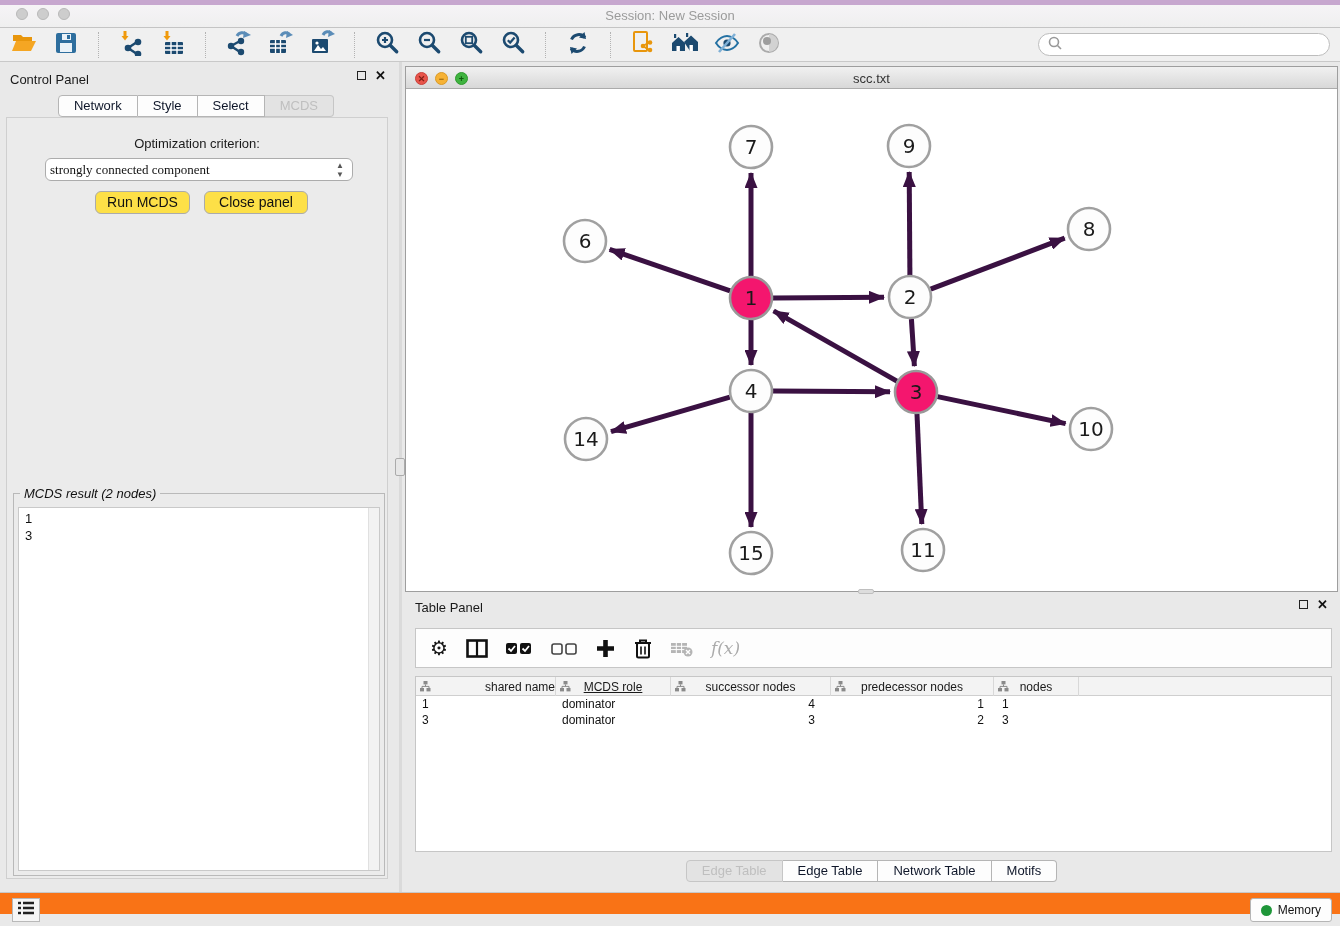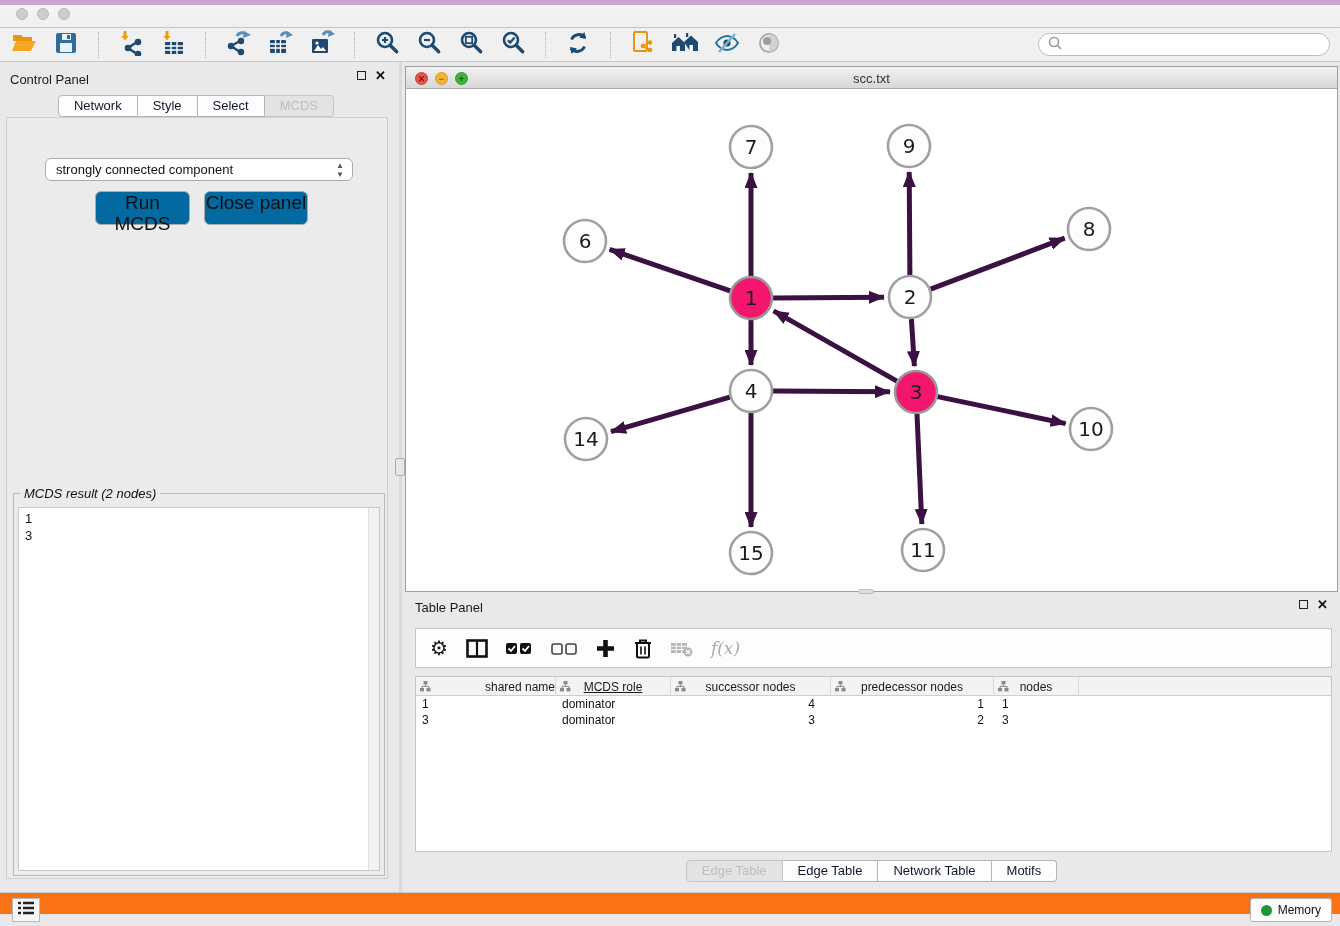--- a/index.html
+++ b/index.html
@@ -34,24 +34,24 @@
   .tab { height:22px; line-height:20px; padding:0 15px; font-size:13px; color:#0f172a; background:#FDFDFD;
     border:1px solid #B5B5B5; border-left-width:0; cursor:pointer; }
   .tab:first-child { border-left-width:1px; border-radius:4px 0 0 4px; }
   .tab:last-child { border-radius:0 4px 4px 0; }
   .tab.selected { background:#E3E3E3; color:#BFBFBF; border-color:#C6C6C6; }
   #cp-body { position:absolute; left:6px; top:55px; width:382px; height:762px; background:#EBEBEB;
     border:1px solid #CFCFCF; }
   #criterion-label { position:absolute; left:0; top:18px; width:100%; text-align:center; font-size:13px; color:#1A1A1A; }
   #criterion-select { position:absolute; left:38px; top:40px; width:308px; height:23px; background:#fff;
     border:1px solid #ACACAC; border-radius:6px; font-size:13px; color:#111; line-height:21px;
-    padding-left:10px; cursor:pointer; }
+    padding-left:4px; cursor:pointer;font-family:Liberation Serif, serif; }
   .stepper { position:absolute; right:8px; top:2px; font-size:8px; color:#555; line-height:9px; text-align:center; }
-  .cp-btn { position:absolute; top:73px; height:34px; background:#0369a1; border:1px solid #ABABAB;
-    border-radius:6px; font-size:19px; color:#111; text-align:center; line-height:21px; cursor:pointer; }
+  .cp-btn { position:absolute; top:73px; height:23px; background:#fde047; border:1px solid #ABABAB;
+    border-radius:6px; font-size:14px; color:#111; text-align:center; line-height:21px; cursor:pointer; }
   #run-btn { left:88px; width:95px; }
   #close-btn { left:197px; width:104px; }
   #mcds-fieldset { position:absolute; left:6px; top:375px; width:372px; height:383px;
     border:1px solid #B9B9B9; }
   #mcds-legend { position:absolute; left:6px; top:-8px; background:#EBEBEB; padding:0 4px; font-size:13px; color:#111;font-style:italic; }
   #result-box { position:absolute; left:4px; top:13px; width:362px; height:364px; background:#fff;
     border:1px solid #C9C9C9; font-size:13px; color:#111; overflow:hidden; }
   #result-box .scroll-track { position:absolute; right:0; top:0; width:11px; height:100%;
     background:#F2F2F2; border-left:1px solid #E0E0E0; }
   #result-lines { padding:2px 6px; line-height:17px; }
@@ -105,20 +105,21 @@
 </head>
 <body>
 
 <div id="app">
 
   <div id="titlebar">
     <div class="purple-strip"></div>
     <div class="traffic inactive" style="left:16px"></div>
     <div class="traffic inactive" style="left:37px"></div>
     <div class="traffic inactive" style="left:58px"></div>
+    <div id="win-title">Session: New Session</div>
   </div>
 
   <div id="toolbar">
     <div class="tbtn">
         <span><svg width="26" height="26" viewBox="0 0 26 26">
             <path d="M2 5h8l2 2h9v4H2z" fill="#E8960C"></path>
             <path d="M1 21l4-10h20l-5 10z" fill="#F5A623"></path>
           </svg></span>
       </div>
     <div class="tbtn">
@@ -275,20 +276,21 @@
       <span class="float-ic"></span>
       <span class="close-ic">✕</span>
     </div>
     <div id="cp-tabs">
         <div class="tab">Network</div>
         <div class="tab">Style</div>
         <div class="tab">Select</div>
         <div class="tab selected">MCDS</div>
       </div>
     <div id="cp-body">
+      <div id="criterion-label">Optimization criterion:</div>
       <div id="criterion-select">
         <span>strongly connected component</span>
         <span class="stepper">▲<br>▼</span>
       </div>
       <div id="run-btn" class="cp-btn">Run MCDS</div>
       <div id="close-btn" class="cp-btn">Close panel</div>
       <div id="mcds-fieldset">
         <div id="mcds-legend">MCDS result (2 nodes)</div>
         <div id="result-box">
           <div id="result-lines">

